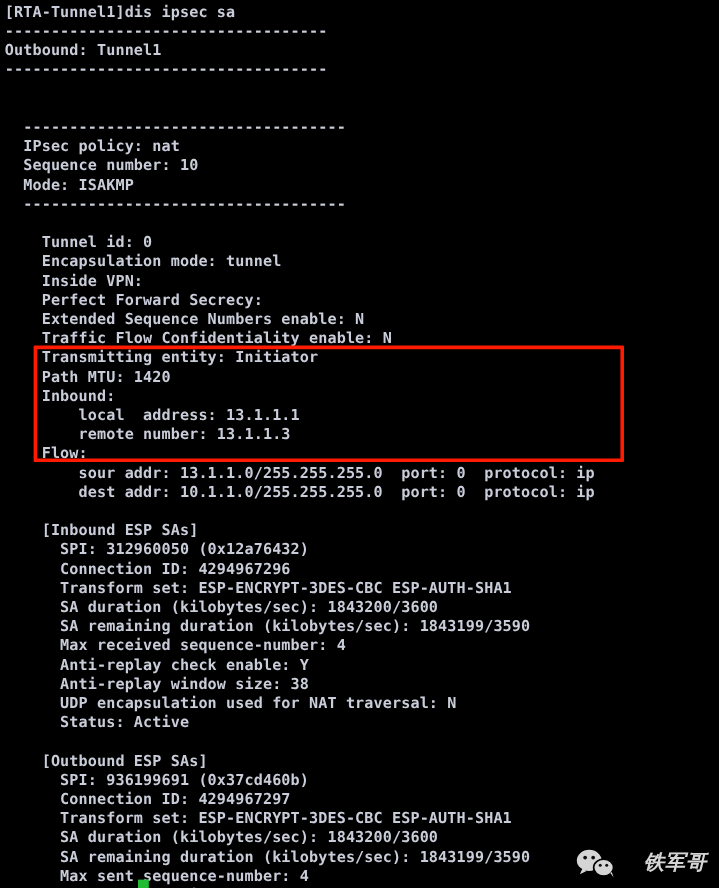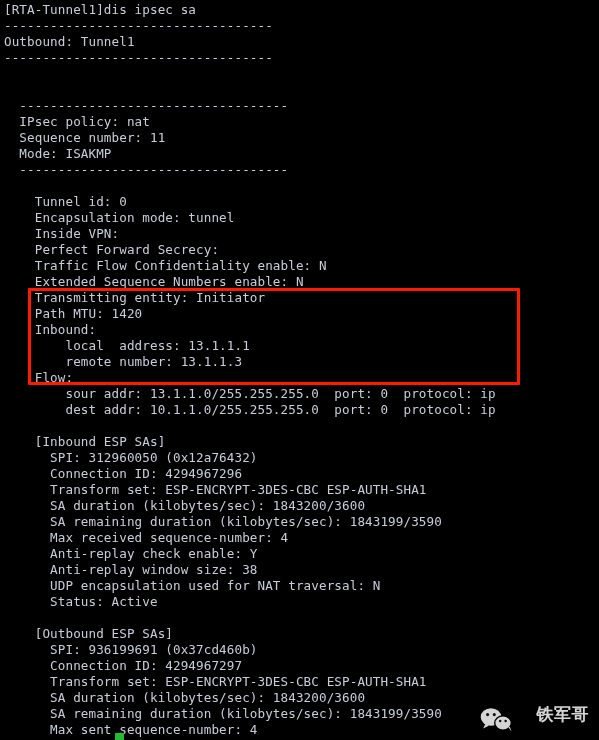--- a/index.html
+++ b/index.html
@@ -17,20 +17,21 @@
 
   #terminal {
     position: absolute;
     left: 0;
     top: 0;
     width: 599px;
     height: 740px;
     background: #000000;
     padding: 2px 0 0 0;
     box-sizing: border-box;
+    font-weight: bold;
   }
 
   .line {
     display: block;
     color: #c9cdd9;
     font-family: "DejaVu Sans Mono", "Liberation Mono", monospace;
     font-size: 12.6px;
     line-height: 16px;
     height: 16px;
     white-space: pre;
@@ -64,22 +65,24 @@
     height: 7px;
     background: #22bb33;
   }
 
   
   #watermark {
     position: absolute;
     right: 10px;
     bottom: 8px;
     display: flex;
+    align-items: center;
     gap: 23px;
     opacity: 0.92;
+    font-style: italic;
   }
   #watermark .wm-logo {
     width: 34px;
     height: 26px;
     display: block;
   }
   #watermark .wm-text {
     color: #e8e8e8;
     font-family: "DejaVu Sans", "Liberation Sans", sans-serif;
     font-size: 17px;
@@ -94,30 +97,30 @@
 <div id="terminal">
   <div id="terminal-output">
       <div class="line">[RTA-Tunnel1]dis ipsec sa</div>
       <div class="line">-----------------------------------</div>
       <div class="line">Outbound: Tunnel1</div>
       <div class="line">-----------------------------------</div>
       <div class="line blank"> </div>
       <div class="line blank"> </div>
       <div class="line">  -----------------------------------</div>
       <div class="line">  IPsec policy: nat</div>
-      <div class="line">  Sequence number: 11</div>
+      <div class="line">  Sequence number: 10</div>
       <div class="line">  Mode: ISAKMP</div>
       <div class="line">  -----------------------------------</div>
       <div class="line blank"> </div>
       <div class="line">    Tunnel id: 0</div>
       <div class="line">    Encapsulation mode: tunnel</div>
       <div class="line">    Inside VPN:</div>
       <div class="line">    Perfect Forward Secrecy:</div>
+      <div class="line">    Extended Sequence Numbers enable: N</div>
       <div class="line">    Traffic Flow Confidentiality enable: N</div>
-      <div class="line">    Extended Sequence Numbers enable: N</div>
       <div class="line">    Transmitting entity: Initiator</div>
       <div class="line">    Path MTU: 1420</div>
       <div class="line">    Inbound:</div>
       <div class="line">        local  address: 13.1.1.1</div>
       <div class="line">        remote number: 13.1.1.3</div>
       <div class="line">    Flow:</div>
       <div class="line">        sour addr: 13.1.1.0/255.255.255.0  port: 0  protocol: ip</div>
       <div class="line">        dest addr: 10.1.1.0/255.255.255.0  port: 0  protocol: ip</div>
       <div class="line blank"> </div>
       <div class="line">    [Inbound ESP SAs]</div>

